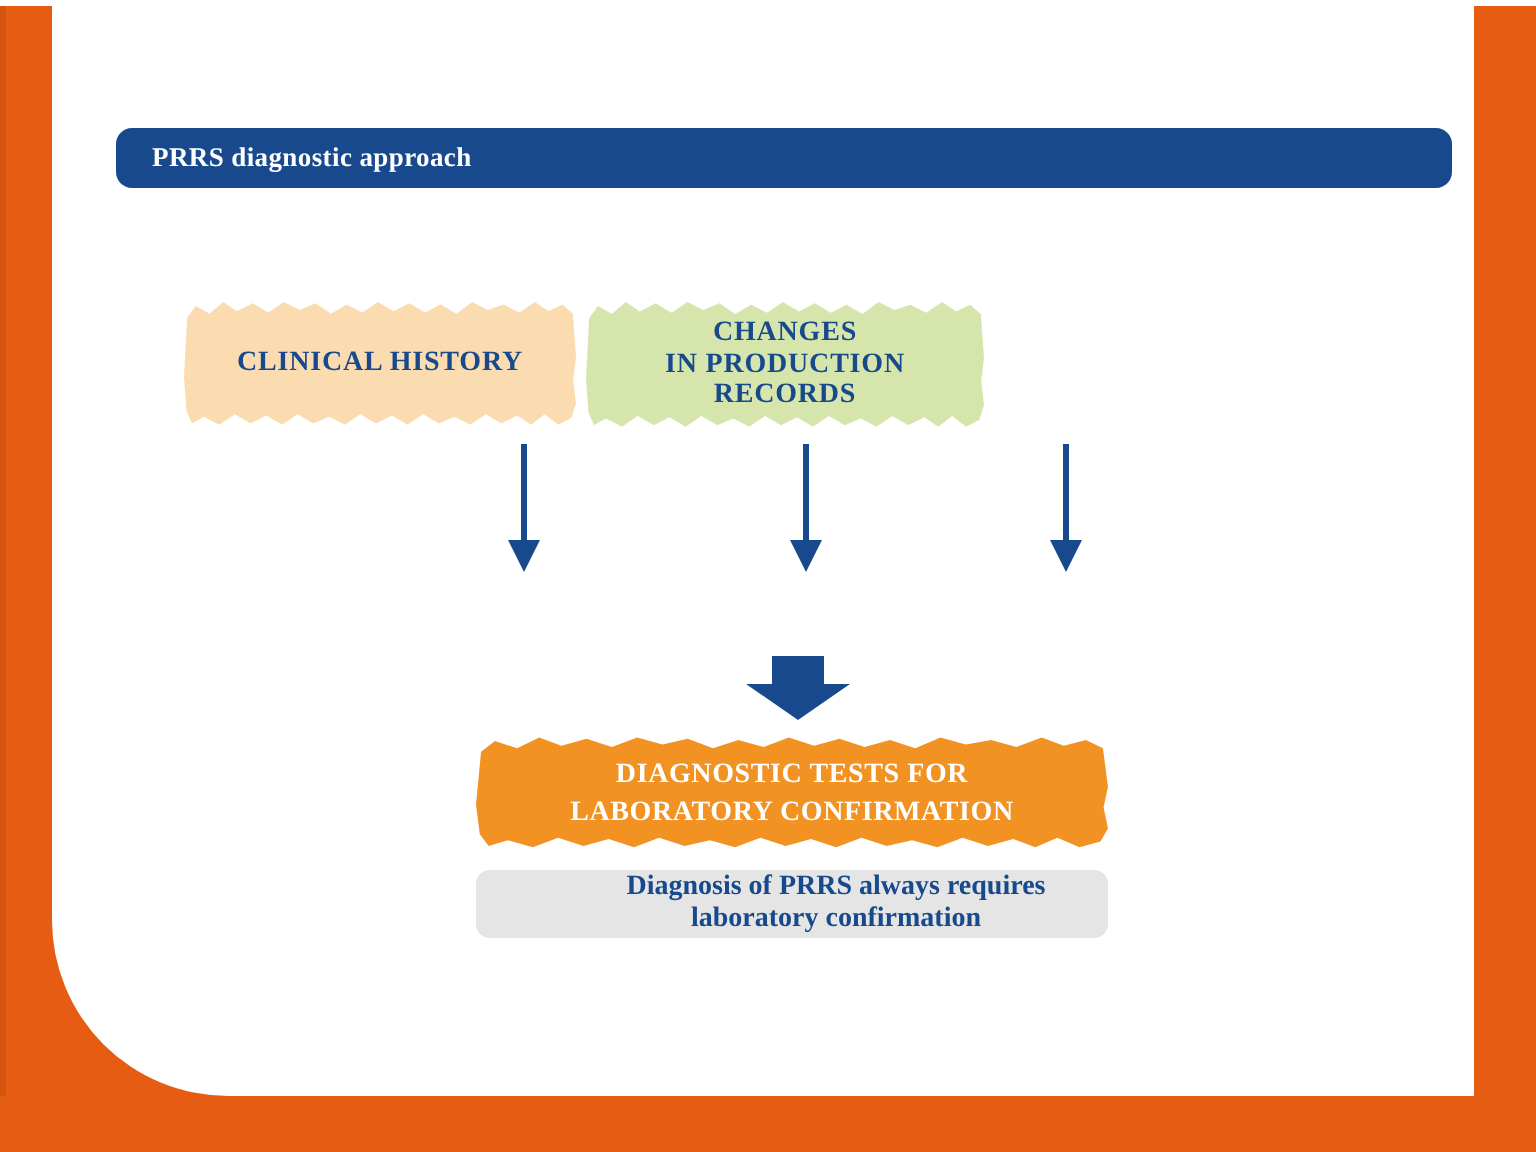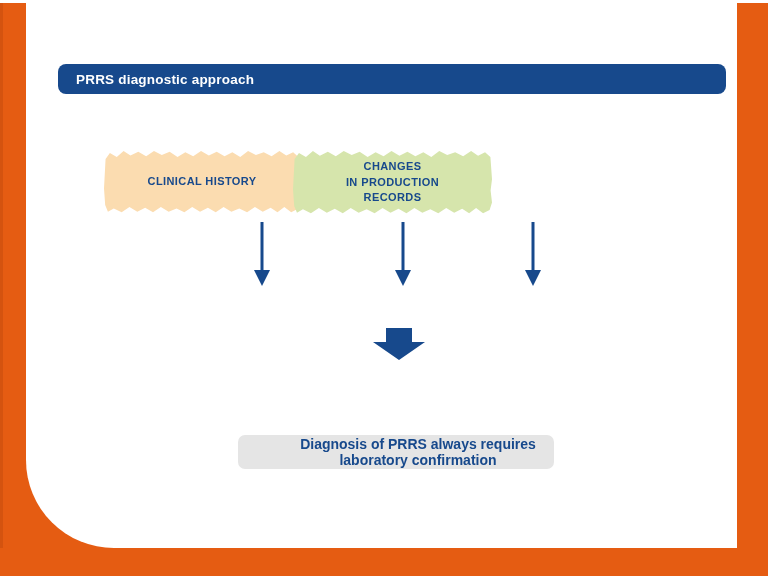--- a/index.html
+++ b/index.html
@@ -1,18 +1,18 @@
 <!DOCTYPE html>
 <html><head>
 <meta charset="utf-8">
 <style>
   html,body { margin:0; padding:0; background:#fff; }
   .stage {
     position:relative; width:768px; height:576px; background:#fff;
-    overflow:hidden; font-family:Liberation Sans, sans-serif;
+    overflow:hidden; font-family:Liberation Serif, serif;
   }
   
   .frame { position:absolute; background:#e55c12; }
   .frame.left   { left:0; top:3px; bottom:0; width:26px;
                   background:linear-gradient(to right,#d4530f 0 3px,#e55c12 3px); }
   .frame.right  { right:0; top:3px; bottom:0; width:31px; }
   .frame.bottom { left:0; right:0; bottom:0; height:28px; }
   .corner { position:absolute; left:26px; bottom:28px; width:88px; height:88px; }
   .corner-in { width:100%; height:100%; background:#fff; border-bottom-left-radius:88px; }
 
@@ -23,34 +23,34 @@
     padding-left:18px; box-sizing:border-box;
   }
   .title-text { color:#ffffff; font-weight:bold; font-size:13.5px; letter-spacing:0.2px; }
 
   
   .box {
     position:absolute; display:flex; align-items:center; justify-content:center;
     text-align:center; box-sizing:border-box;
   }
   .label {
-    font-weight:bold; font-size:11px; line-height:15.5px;
+    font-weight:bold; font-size:14px; line-height:15.5px;
     letter-spacing:0.4px; white-space:pre-line;
   }
   .torn {
     clip-path: polygon(0% 60%, 0.8% 15%, 3% 6%, 6.5% 12%, 10% 3%, 13.5% 10%,
       17.5% 4%, 21.5% 11%, 25.5% 3%, 29.5% 9%, 33.5% 4%, 37.5% 12%, 41.5% 5%,
       45.5% 11%, 49.5% 3%, 53.5% 10%, 57.5% 4%, 61.5% 11%, 65.5% 5%, 69.5% 12%,
       73.5% 3%, 77.5% 9%, 81.5% 5%, 85.5% 11%, 89.5% 3%, 93% 10%, 96.5% 5%,
       99.2% 12%, 100% 45%, 99.3% 62%, 100% 80%, 98.8% 91%, 95.5% 96%, 92% 88%,
       88.5% 96%, 85% 89%, 81% 95%, 77% 88%, 73% 96%, 69% 90%, 65% 95%, 61% 88%,
       57% 96%, 53% 89%, 49% 95%, 45% 88%, 41% 96%, 37% 90%, 33% 95%, 29% 88%,
       25% 96%, 21% 89%, 17% 95%, 13% 88%, 9% 96%, 5% 90%, 2% 95%, 0.6% 85%);
   }
-  .src1 { left:104px;  top:149px; width:196px; height:66px; }
+  .src1 { left:92px;  top:149px; width:196px; height:66px; }
   .src2 { left:293px; top:149px; width:199px; height:67px; }
   .src3 { left:502px; top:149px; width:196px; height:66px; }
   .suspicion  { left:238px; top:283px; width:315px; height:37px; }
   .diagnostic { left:238px; top:367px; width:316px; height:59px; }
   .diagnostic .label { font-size:14px; line-height:19px; letter-spacing:0.3px; }
   .note { left:238px; top:435px; width:316px; height:34px; border-radius:7px; }
   .note .label { font-size:14px; line-height:16px; letter-spacing:0;margin-left:44px; }
 
   
   .arrow { position:absolute; top:222px; }
@@ -93,19 +93,23 @@
   <svg class="arrow a3" width="22" height="64" viewBox="0 0 22 64">
     <line x1="11" y1="0" x2="11" y2="50" stroke-width="3" stroke="#17498c"></line>
     <polygon points="3,48 19,48 11,64" fill="#17498c"></polygon>
   </svg>
 
 
   <svg class="bigarrow" width="56" height="32" viewBox="0 0 56 32">
     <path d="M15,0 H41 V14 H54 L28,32 L2,14 H15 Z" fill="#17498c"></path>
   </svg>
 
+  <div class="box torn diagnostic" style="background-color: rgb(241, 146, 35);">
+    <span class="label" style="color: rgb(255, 255, 255);">DIAGNOSTIC TESTS FOR
+LABORATORY CONFIRMATION</span>
+  </div>
 
   <div class="box note" style="background-color: rgb(229, 229, 229);">
     <span class="label" style="color: rgb(23, 73, 140);">Diagnosis of PRRS always requires
 laboratory confirmation</span>
   </div>
 
 </div>
 
 </body></html>

